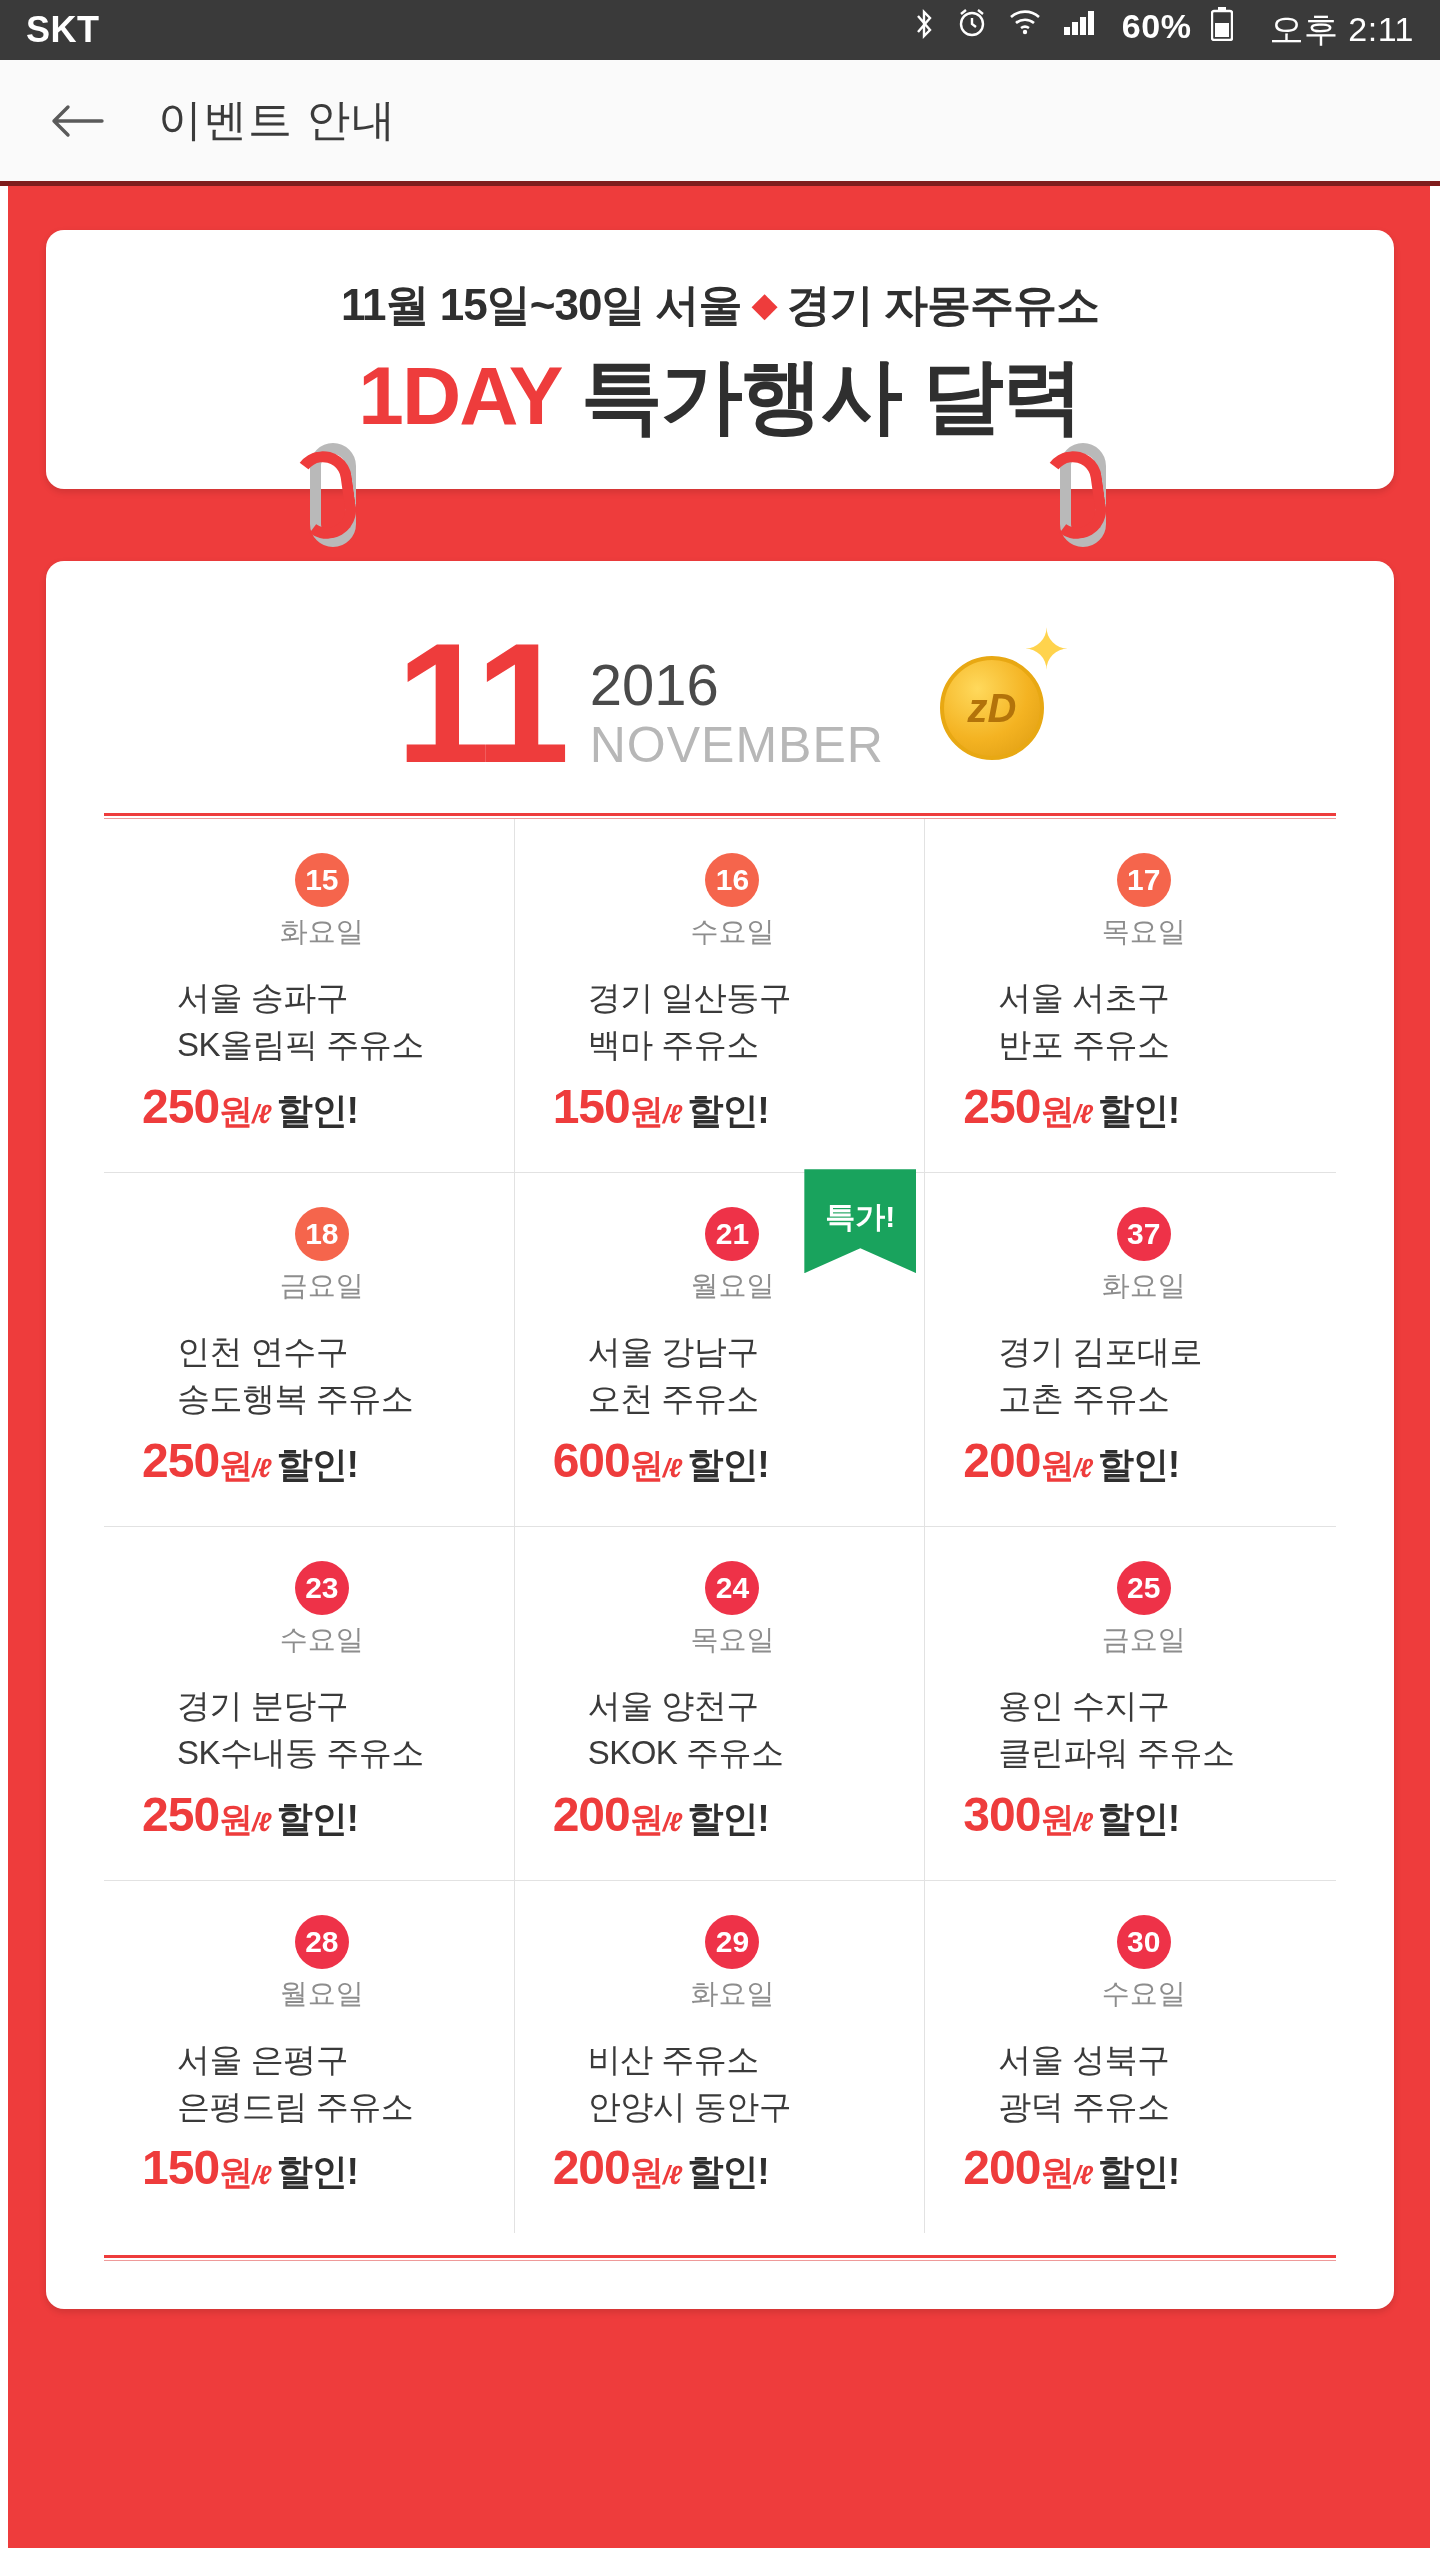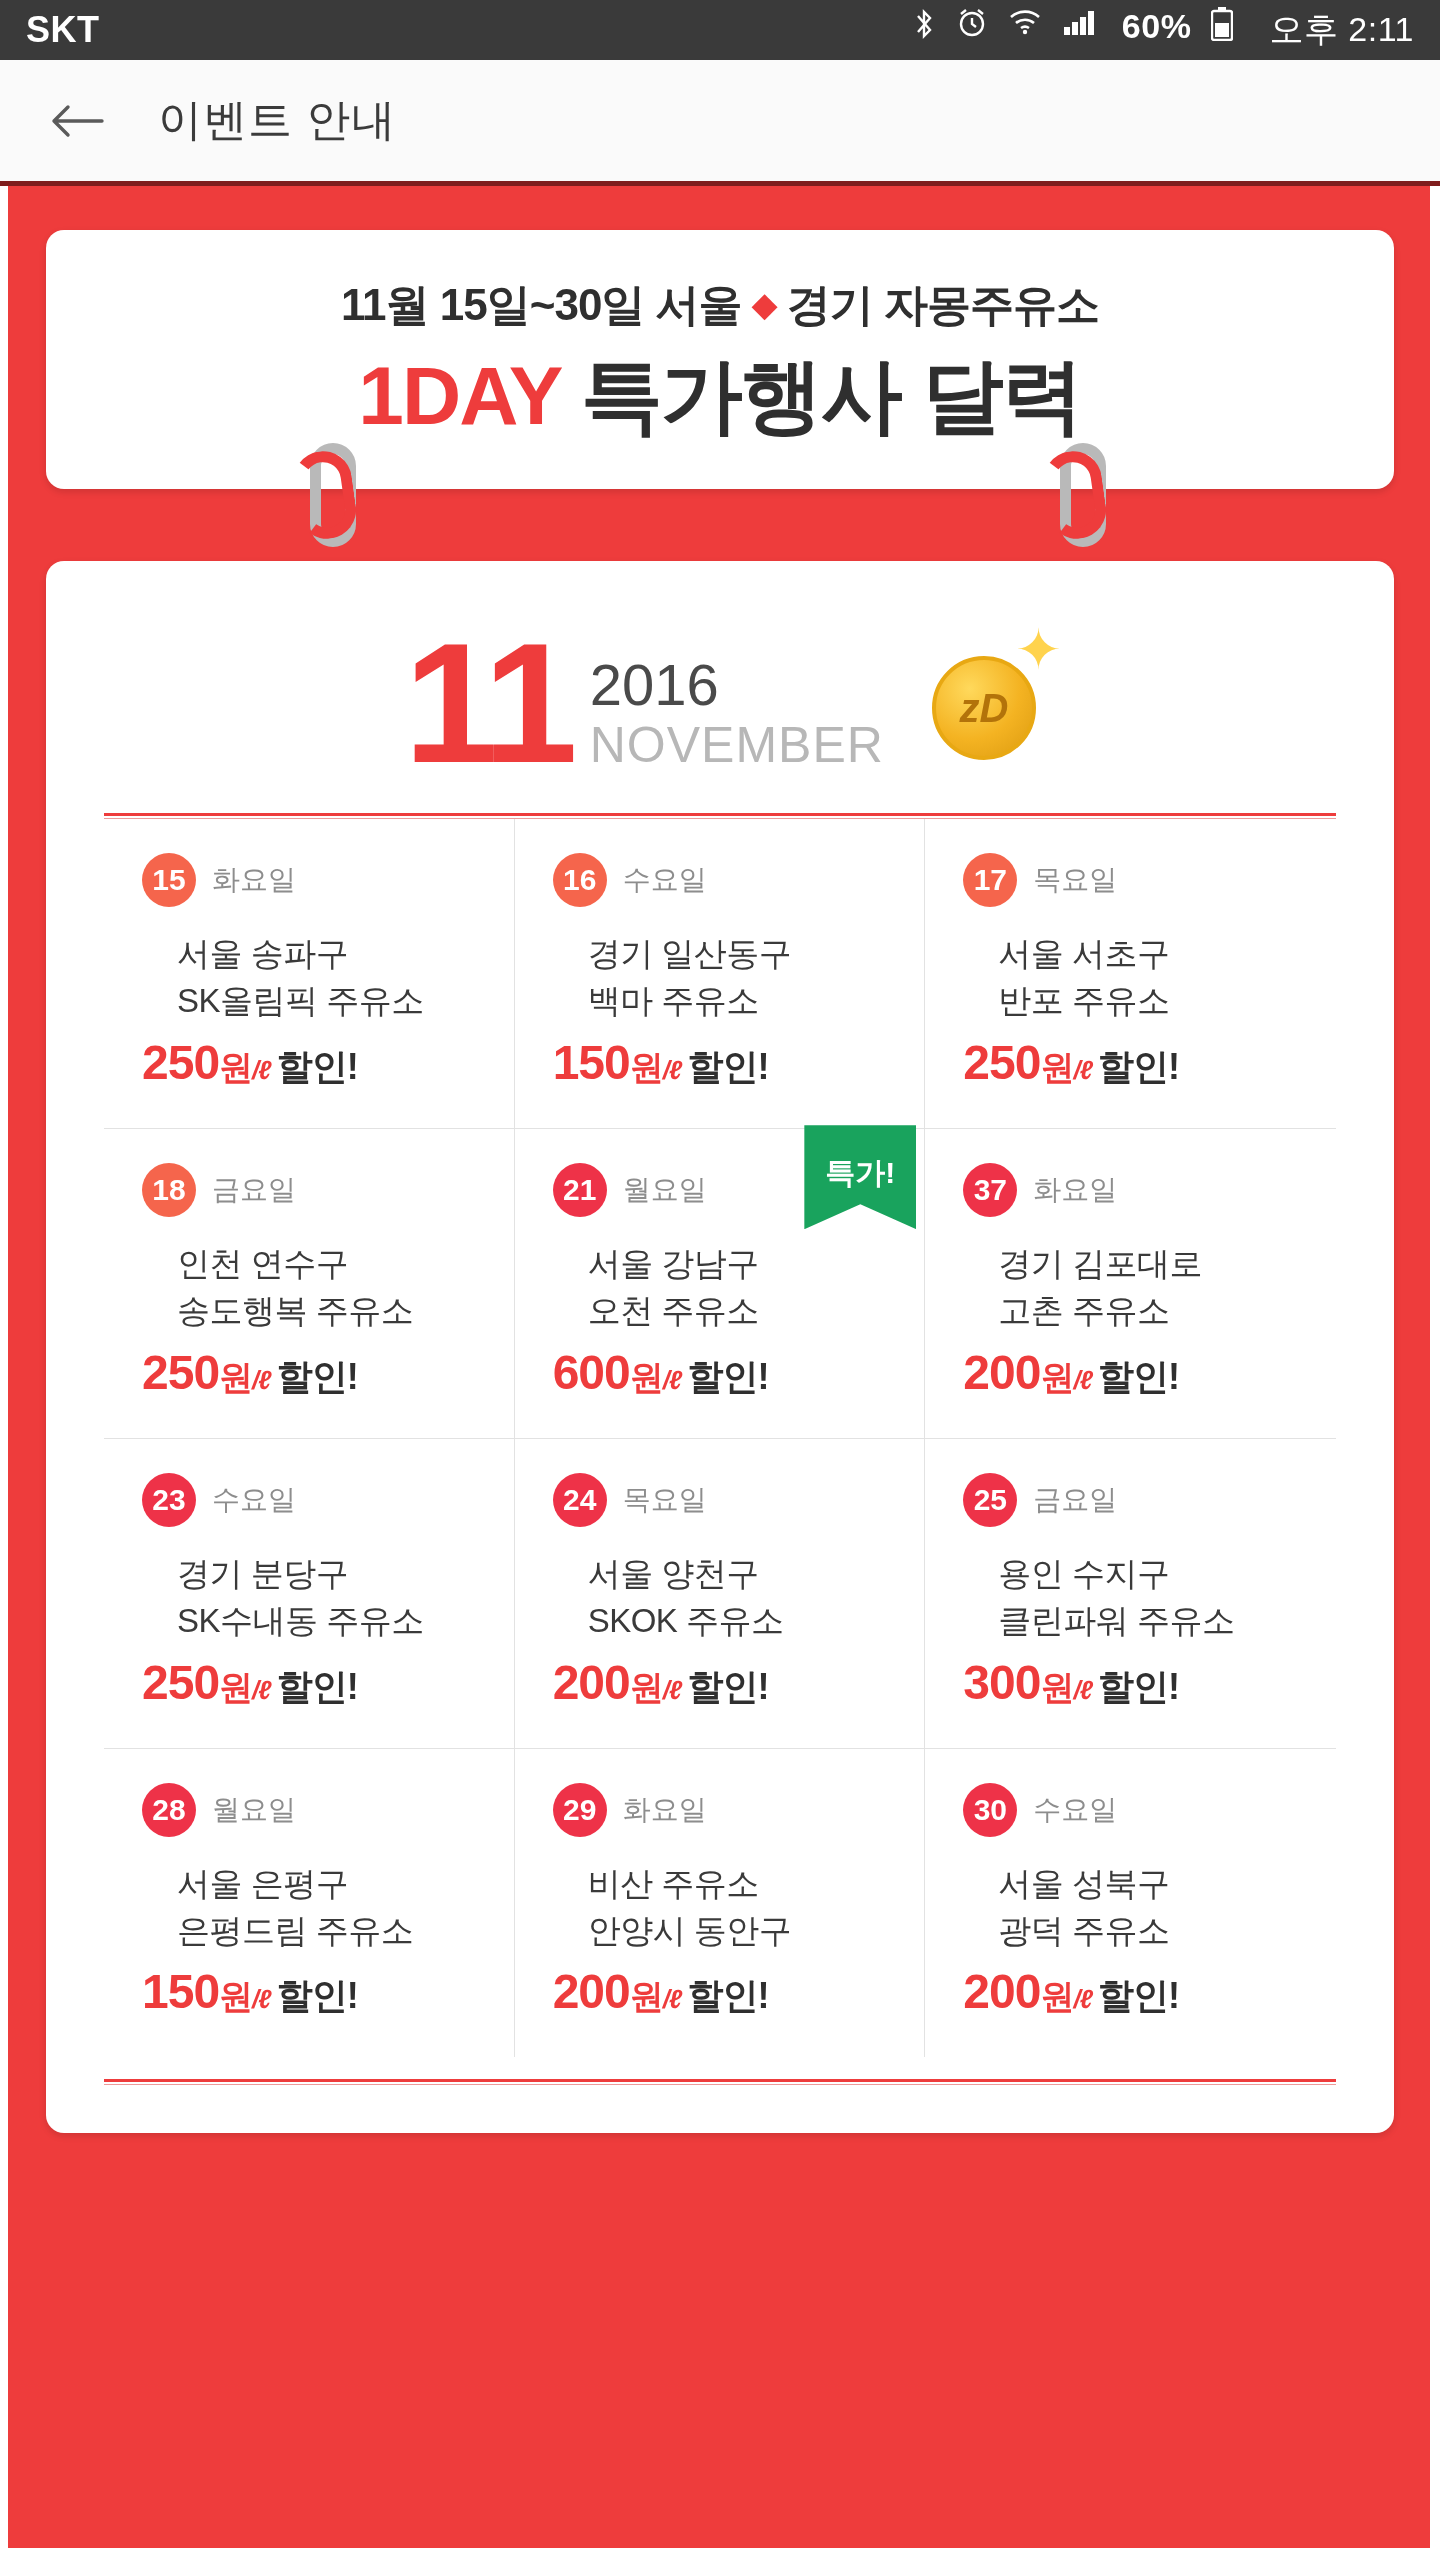--- a/index.html
+++ b/index.html
@@ -140,21 +140,21 @@
 
   
   .cal-card {
     margin-top: 8px;
     padding: 40px 42px 48px 42px;
   }
   .cal-head {
     display: flex;
     align-items: center;
     justify-content: center;
-    gap: 18px;
+    gap: 26px;
     padding: 24px 0 26px 0;
   }
   .cal-month {
     font-size: 170px;
     font-weight: bold;
     color: #ee3c3c;
     line-height: .92;
     letter-spacing: -6px;
   }
   .cal-yearblock { padding-top: 22px; }
@@ -202,21 +202,21 @@
   .cell {
     position: relative;
     padding: 34px 12px 36px 12px;
     border-bottom: 1px solid #e2e2e2;
     border-right: 1px solid #e2e2e2;
     text-align: left;
   }
   .cell:nth-child(3n) { border-right: none; }
   .cell.last-row { border-bottom: none; }
   .cell-inner { padding-left: 26px; }
-  .daybar { display: flex; align-items: center; gap: 16px; }
+  .daybar { display: flex; align-items: center; gap: 6px; flex-direction: column; }
   .daynum {
     width: 54px; height: 54px;
     border-radius: 50%;
     background: #f5654c;
     color: #ffffff;
     font-size: 30px;
     font-weight: bold;
     display: flex; align-items: center; justify-content: center;
   }
   .daynum.strong { background: #ee3248; }

